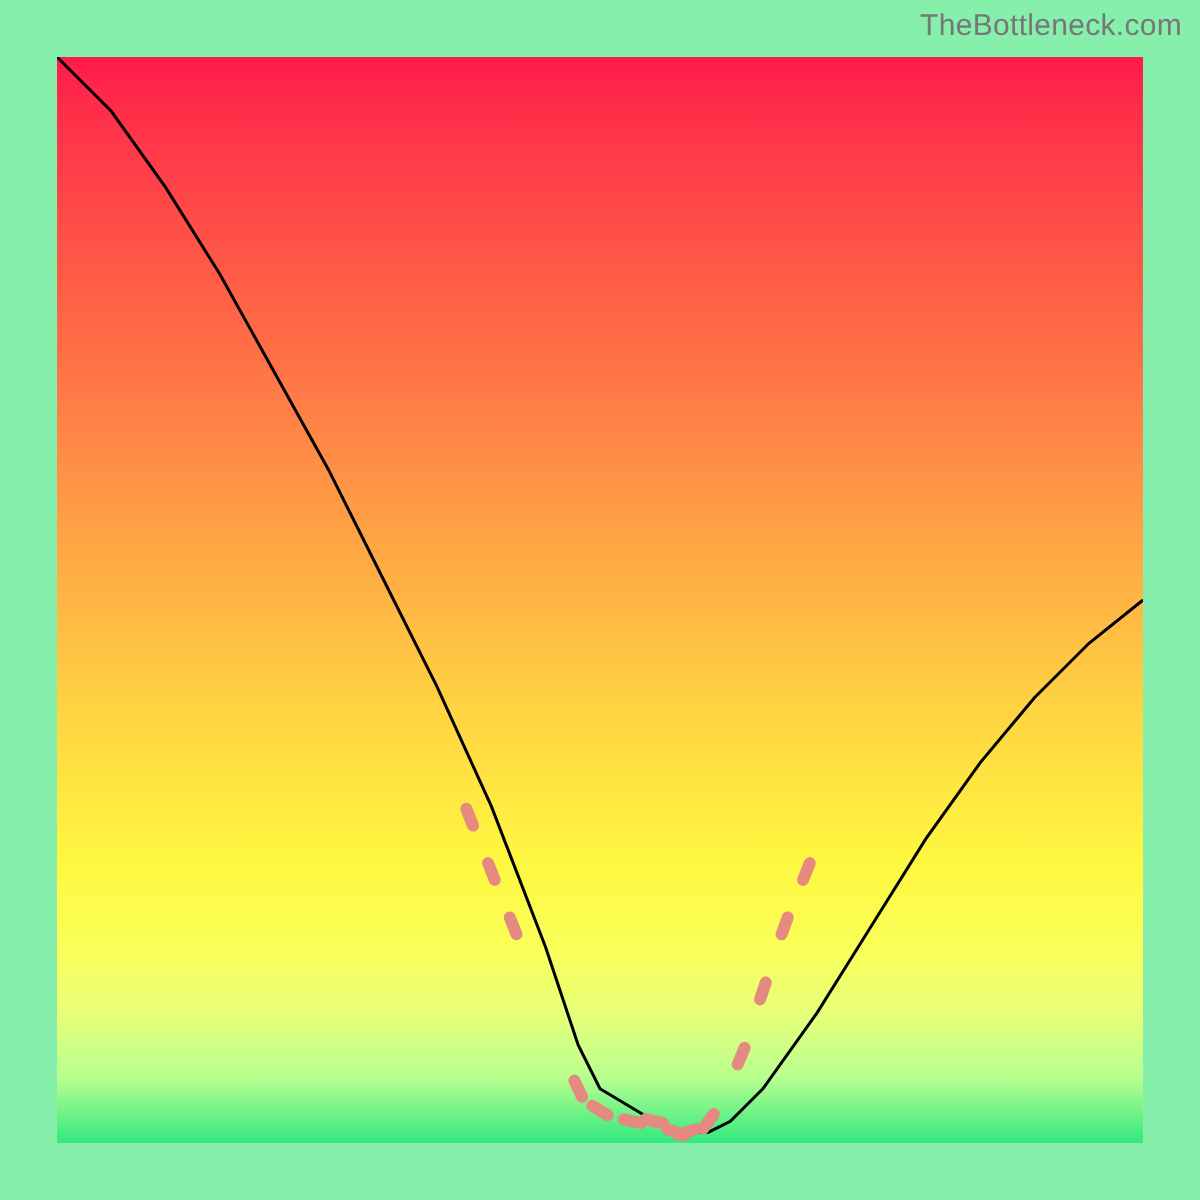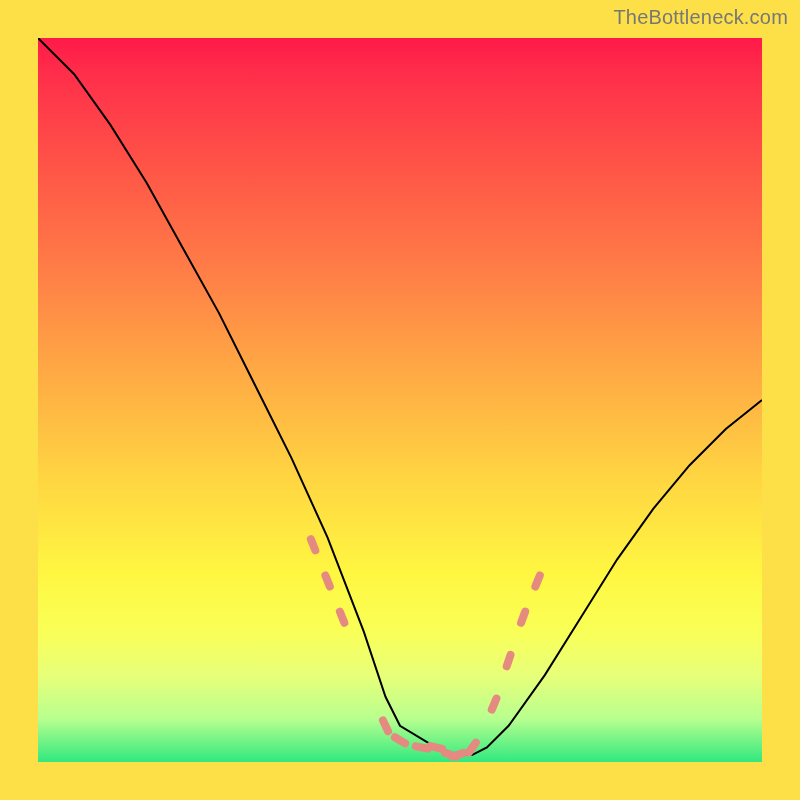--- a/index.html
+++ b/index.html
@@ -8,21 +8,21 @@
     background: #000;
     width: 800px;
     height: 800px;
     overflow: hidden;
     font-family: Arial, sans-serif;
   }
   .container {
     position: relative;
     width: 800px;
     height: 800px;
-    background: #fde047;
+    background: #86efac;
   }
   .plot-area {
     position: absolute;
     left: 38px;
     top: 38px;
     width: 724px;
     height: 724px;
     background: linear-gradient(to bottom,
       #ff1a49 0%,
       #ff2e4a 5%,

